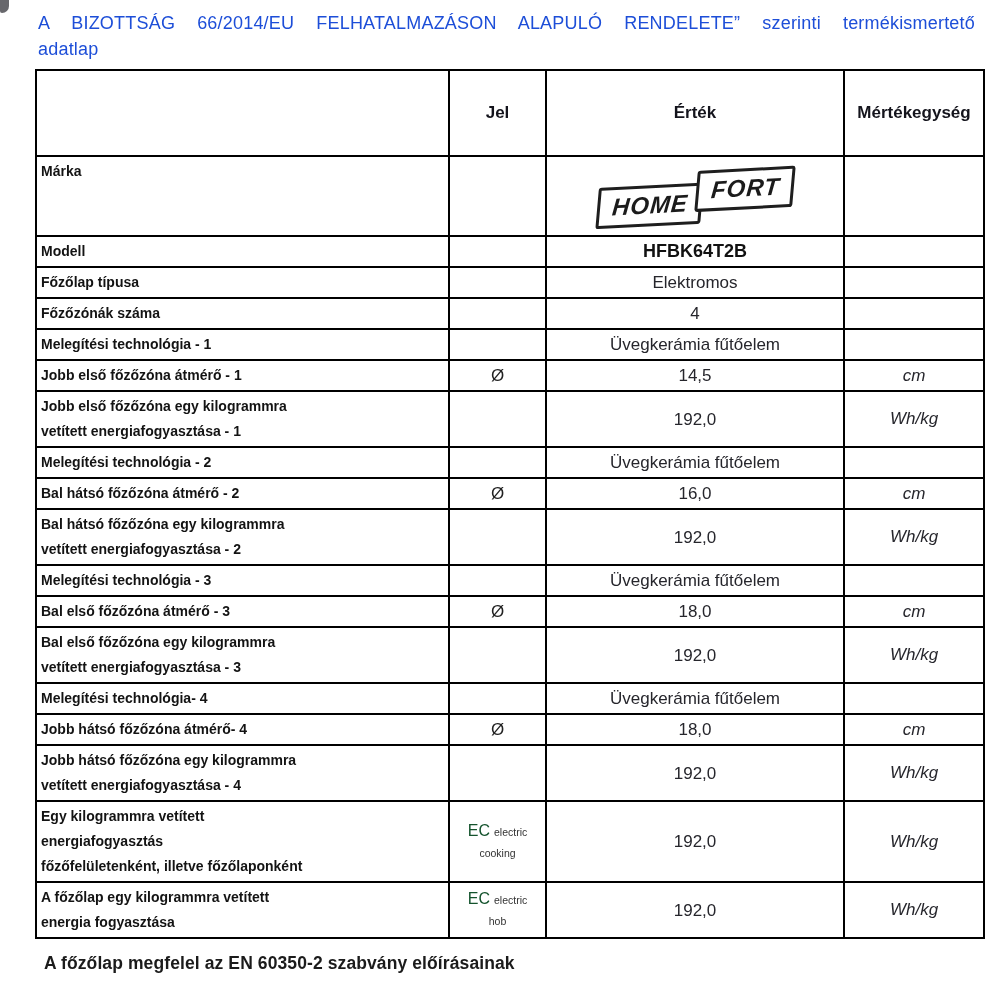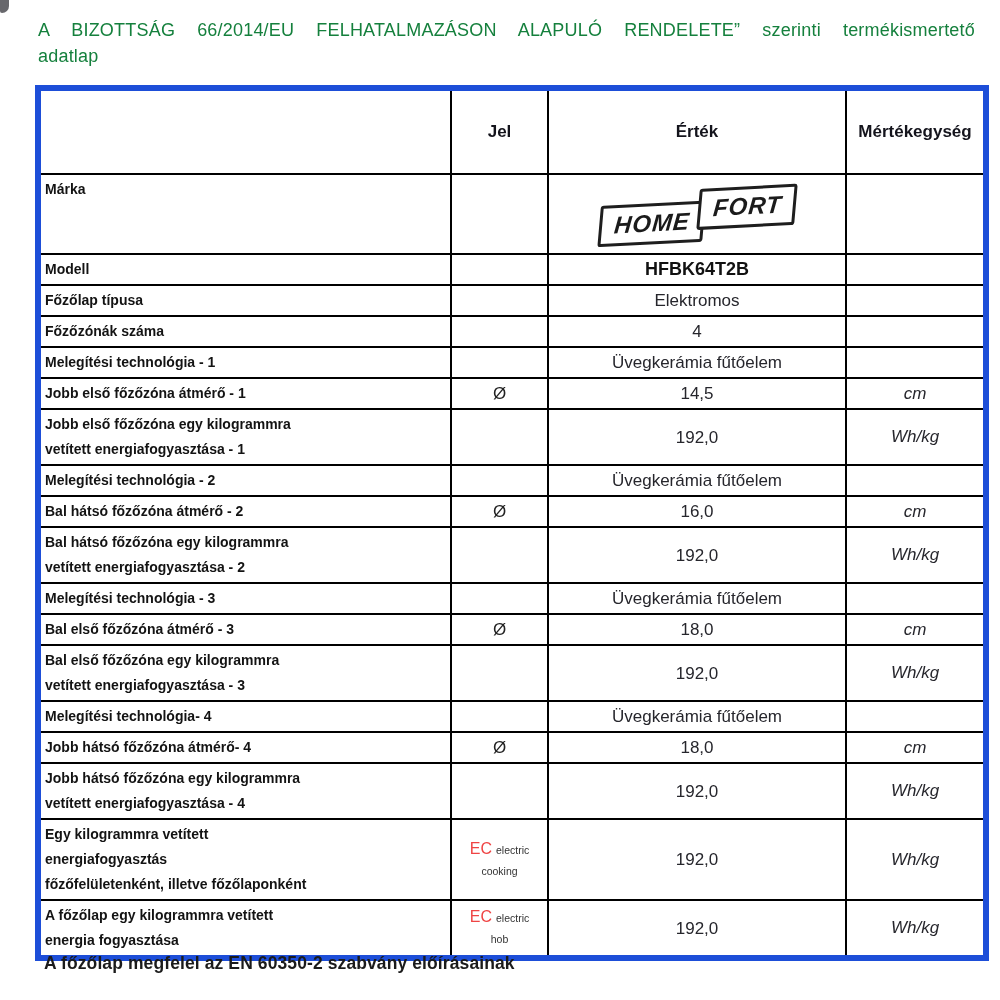--- a/index.html
+++ b/index.html
@@ -5,29 +5,29 @@
   html,body{margin:0;padding:0;}
   body{
     width:1000px;height:1000px;position:relative;background:#ffffff;
     font-family:"Liberation Sans", sans-serif;color:#1a1a1a;overflow:hidden;
   }
   .corner-artifact{
     position:absolute;left:0;top:0;width:9px;height:13px;
     background:#56565c;border-radius:0 0 7px 2px;opacity:.9;
   }
   .page-title{
-    position:absolute;left:38px;top:17px;width:937px;
-    font-size:18px;line-height:26px;color:#15803d;font-weight:400;
+    position:absolute;left:38px;top:10px;width:937px;
+    font-size:18px;line-height:26px;color:#1d4ed8;font-weight:400;
     white-space:pre-line;text-align:justify;text-align-last:justify;
     letter-spacing:.2px;
   }
   table.spec-table{
-    position:absolute;left:35px;top:85px;width:948px;
+    position:absolute;left:35px;top:69px;width:948px;
     border-collapse:collapse;table-layout:fixed;
-    border:6px solid #1d4ed8;
+    border:2px solid #1d4ed8;
   }
   .spec-table th,.spec-table td{
     border:2px solid #000;overflow:hidden;
   }
   .spec-table th{
     font-size:17px;font-weight:bold;text-align:center;color:#14141c;
     vertical-align:middle;
   }
   tr.header-row{height:86px;}
   tr.brand-row{height:80px;}
@@ -48,21 +48,21 @@
   }
   td.c-value.bold{font-weight:bold;color:#111;font-size:18px;}
   td.c-unit{
     font-size:17px;color:#26262c;text-align:center;vertical-align:middle;
     padding:2px;
     font-style:italic;
   }
   
   .ec-wrap{display:flex;flex-direction:column;align-items:center;line-height:17px;}
   .ec-line{white-space:nowrap;}
-  .ec-main{font-size:16px;color:#ef4444;}
+  .ec-main{font-size:16px;color:#14532d;}
   .ec-sub{font-size:10.5px;color:#333;margin-left:4px;}
   .ec-sub2{font-size:10.5px;color:#333;margin-top:4px;text-align:right;}
   
   .brand-logo{
     display:inline-flex;align-items:flex-start;transform:rotate(-3deg);
     margin-top:14px;
   }
   .logo-box{
     display:inline-block;border:3px solid #1e1e1e;background:#fff;
     font-weight:bold;font-style:italic;font-size:24px;letter-spacing:1px;

